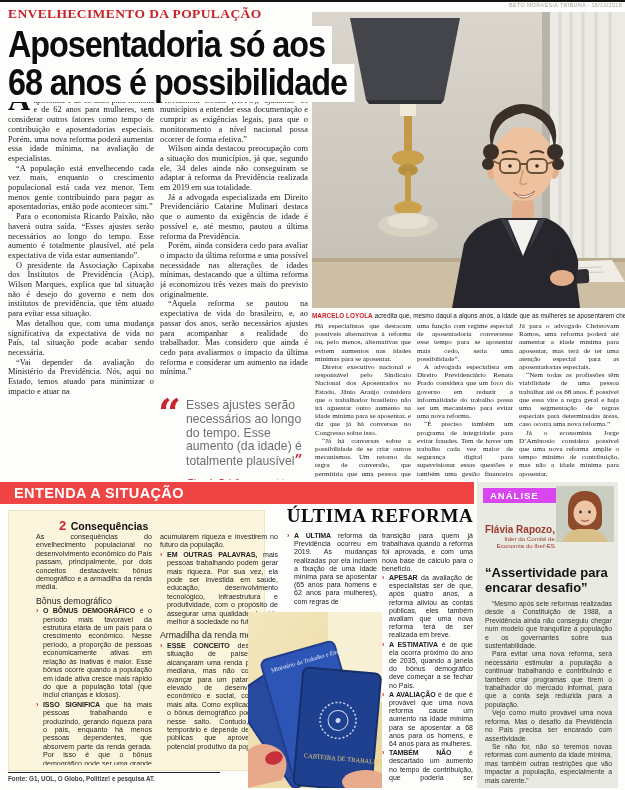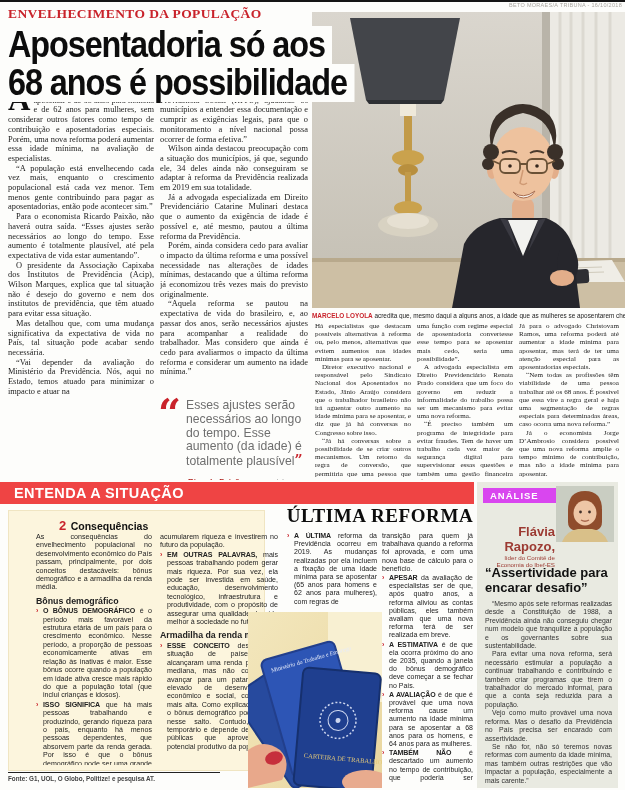--- a/index.html
+++ b/index.html
@@ -55,21 +55,21 @@
   
   #cream-box{left:8px;top:510px;width:257px;height:261px;background:#fcf5dd;border:1px solid #f0e5c2;box-sizing:border-box;}
   #entenda-head{position:absolute;left:26px;top:5px;font-family:"Liberation Sans",sans-serif;margin-left:24px;}
   #entenda-head .num{color:#c9232b;font-weight:bold;font-size:13px;}
   #entenda-head .ttl{color:#111;font-weight:bold;font-size:10.5px;}
   .ecol{position:absolute;top:22px;font-family:"Liberation Sans",sans-serif;font-size:7.1px;
     line-height:8.4px;text-align:justify;color:#222;overflow:hidden;margin-left:17px;}
   #ecolL{left:10px;width:116px;height:232px;}
   #ecolR{left:134px;width:118px;height:232px;}
   .ecol p{margin:0 0 1px 0;}
-  .ecol .sub{font-weight:bold;font-size:8.8px;margin:5px 0 2px 0;text-align:left;}
+  .ecol .sub{font-weight:normal;font-size:8.8px;margin:5px 0 2px 0;text-align:left;}
   .bullet{position:relative;padding-left:7px;}
   .bullet::before{content:"›";position:absolute;left:0;top:0;color:#c9232b;font-weight:bold;}
   .bullet b{letter-spacing:-.1px;}
   
   #ur-title{left:286px;top:505px;width:188px;text-align:center;font-family:"Liberation Serif",serif;
     font-weight:bold;font-size:19px;color:#0d0d0d;letter-spacing:.6px;}
   .urcol{font-family:"Liberation Sans",sans-serif;font-size:7px;line-height:8.2px;
     text-align:justify;color:#222;overflow:hidden;}
   #ur-col1{left:287px;top:532px;width:90px;height:80px;}
   #ur-col2{left:382px;top:532px;width:91px;height:250px;}
@@ -80,21 +80,21 @@
   #fonte{left:8px;top:772px;width:212px;border-top:1.5px solid #222;padding-top:2px;
     font-family:"Liberation Sans",sans-serif;font-size:6.3px;font-weight:bold;color:#444;}
   
   #analise-box{left:477px;top:482px;width:141px;height:306px;background:#e9eae1;}
   #analise-label{position:absolute;left:6px;top:6px;width:74px;height:15px;background:#d946ef;
     color:#fff;font-family:"Liberation Sans",sans-serif;font-weight:bold;font-size:9.5px;
     line-height:15px;padding-left:7px;letter-spacing:1px;box-sizing:border-box;}
   #analyst-photo{position:absolute;right:4px;top:4px;width:58px;height:56px;}
   #analise-author{position:absolute;left:2px;top:42px;width:76px;text-align:right;
     font-family:"Liberation Sans",sans-serif;color:#9c3a32;}
-  #analise-author b{font-size:13px;display:block;}
+  #analise-author b{font-size:10px;display:block;}
   #analise-author span{font-size:6.2px;line-height:7.4px;display:block;}
   #analise-title{position:absolute;left:8px;top:84px;width:127px;
     font-family:"Liberation Sans",sans-serif;font-weight:bold;font-size:13px;line-height:14.5px;color:#111;}
   #analise-body{position:absolute;left:8px;top:118px;width:127px;height:184px;overflow:hidden;
     font-family:"Liberation Sans",sans-serif;font-size:6.9px;line-height:8.4px;text-align:justify;color:#333;}
   #analise-body p{margin:0;text-indent:7px;}
   #analise-body p:first-child{text-indent:7px;}
 </style>
 </head>
 <body>

